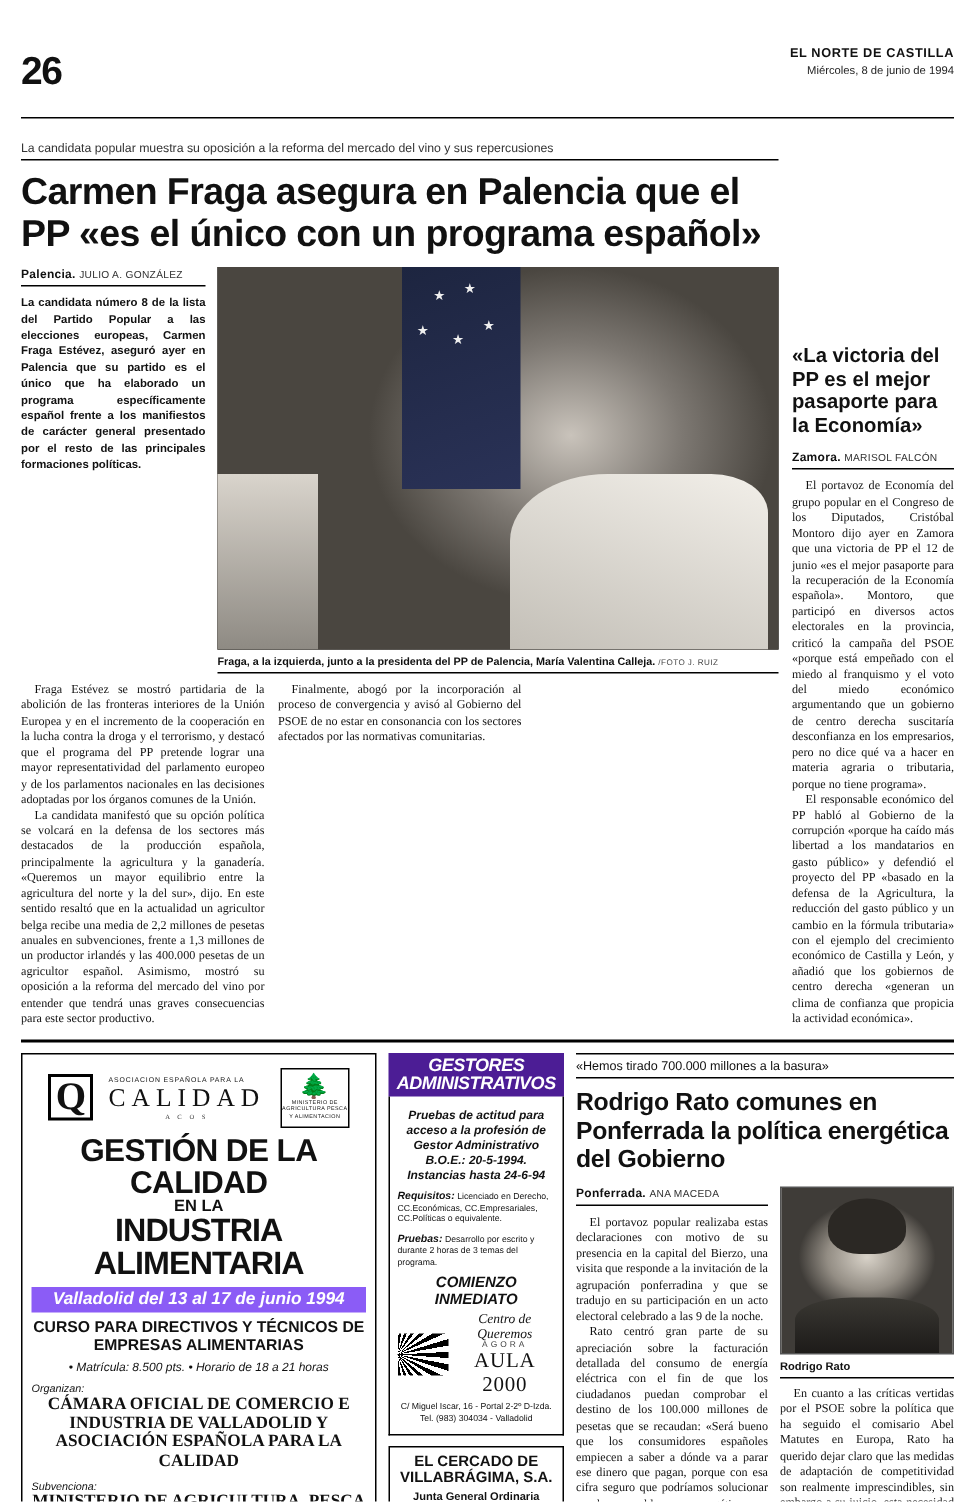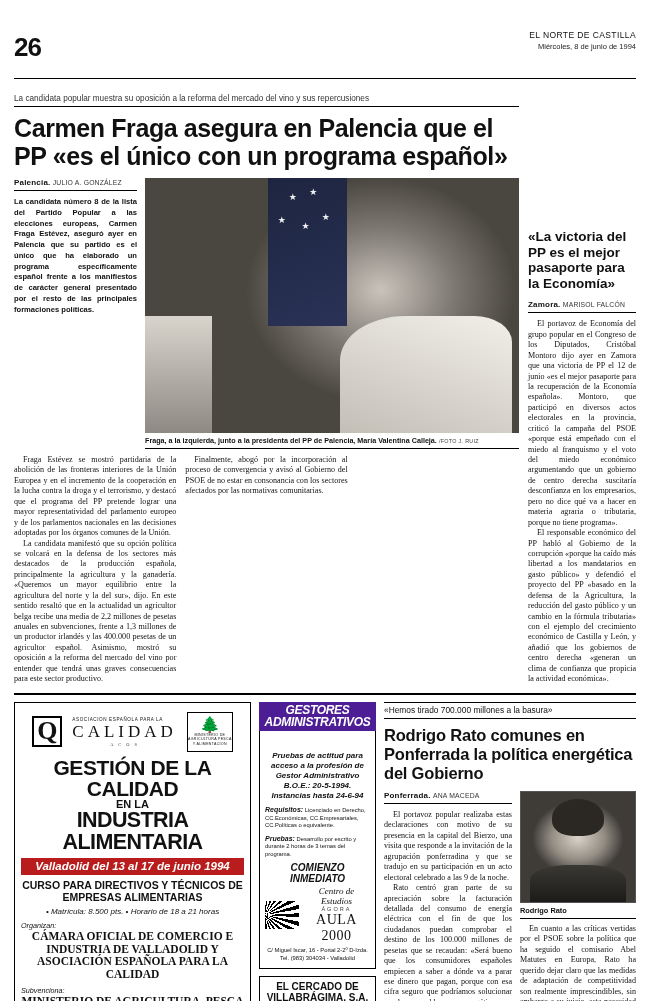--- a/index.html
+++ b/index.html
@@ -24,21 +24,21 @@
   .section-bar { width: 118px; height: 7px; background: #000; margin: 0 auto 1px auto; }
   .section-title {
     font-family: "Liberation Serif", serif;
     font-size: 20px; letter-spacing: .2px; white-space: nowrap;
   }
   .masthead-right {
     position: absolute; right: 0; top: 2px; text-align: right;
   }
   .paper-name {
     font-family: "Liberation Sans", sans-serif;
-    font-weight: normal; font-size: 8.5px; letter-spacing: .4px; margin-left: 28px;
+    font-weight: bold; font-size: 8.5px; letter-spacing: .4px; margin-left: 28px;
   }
   .paper-date {
     font-family: "Liberation Sans", sans-serif;
     font-size: 7.5px; margin-top: 2px; color: #222;
   }
   .rule-heavy { border-top: 1.6px solid #000; margin-top: 2px; }
 
   
   .kicker {
     font-family: "Liberation Sans", sans-serif;
@@ -155,21 +155,21 @@
   .ad-title1 {
     font-family: "Liberation Sans", sans-serif; font-weight: bold;
     font-size: 21px; text-align: center; line-height: 1; letter-spacing: -.4px;
   }
   .ad-title-en { font-family: "Liberation Sans", sans-serif; font-weight: bold; font-size: 11px; text-align:center; line-height:1.05;}
   .ad-title2 {
     font-family: "Liberation Sans", sans-serif; font-weight: bold;
     font-size: 21.5px; text-align: center; line-height: 1; letter-spacing: -.6px;
   }
   .ad-banner {
-    background: #b91c1c; color: #fff; text-align: center;
+    background: #8b5cf6; color: #fff; text-align: center;
     font-family: "Liberation Sans", sans-serif; font-weight: bold;
     font-size: 11.5px; padding: 2px 0 3px 0; margin: 5px 0 5px 0; font-style: italic;
   }
   .ad-sub {
     font-family: "Liberation Sans", sans-serif; font-weight: bold;
     font-size: 10.5px; text-align: center; line-height: 1.12;
   }
   .ad-line {
     font-family: "Liberation Sans", sans-serif; font-style: italic;
     font-size: 8px; text-align: center; margin: 3px 0 5px 0;
@@ -181,21 +181,21 @@
     font-family: "Liberation Serif", serif; font-weight: bold;
     font-size: 11.5px; text-align: center; line-height: 1.12;
   }
 
   
   .gest-head {
     background: #4c1d95; color: #fff; text-align: center;
     font-family: "Liberation Sans", sans-serif; font-weight: bold; font-style: italic;
     font-size: 12px; line-height: 1.02; padding: 2px 2px 3px 2px; letter-spacing: -.3px;
   }
-  .gest-body { border: 1.2px solid #000; border-top: none; padding: 20px 5px 5px 5px; }
+  .gest-body { border: 1.2px solid #000; border-top: none; padding: 8px 5px 5px 5px; }
   .gest-intro {
     font-family: "Liberation Sans", sans-serif; font-weight: bold; font-style: italic;
     font-size: 8px; text-align: center; line-height: 1.25;
   }
   .gest-p {
     font-family: "Liberation Sans", sans-serif; font-size: 5.8px; line-height: 1.3;
     margin-top: 4px; text-align: left;
   }
   .gest-p b { font-size: 7px; font-style: italic; }
   .gest-cta {
@@ -382,21 +382,21 @@
             <span>Licenciado en Derecho, CC.Económicas, CC.Empresariales, CC.Políticas o equivalente.</span>
           </div>
           <div class="gest-p">
             <b>Pruebas:</b>
             <span>Desarrollo por escrito y durante 2 horas de 3 temas del programa.</span>
           </div>
           <div class="gest-cta">COMIENZO INMEDIATO</div>
           <div class="aula">
             <div class="burst"></div>
             <div class="atxt">
-              <div class="ce">Centro de Estudios</div>
+              <div class="ce">Centro de Queremos</div>
               <div class="agora">ÁGORA</div>
               <div class="a2000">AULA 2000</div>
             </div>
           </div>
           <div class="gest-addr" style="white-space:pre-line">C/ Miguel Iscar, 16 - Portal 2-2º D-Izda.
 Tel. (983) 304034 - Valladolid</div>
         </div>
       </div>
 
       <div class="notice">

